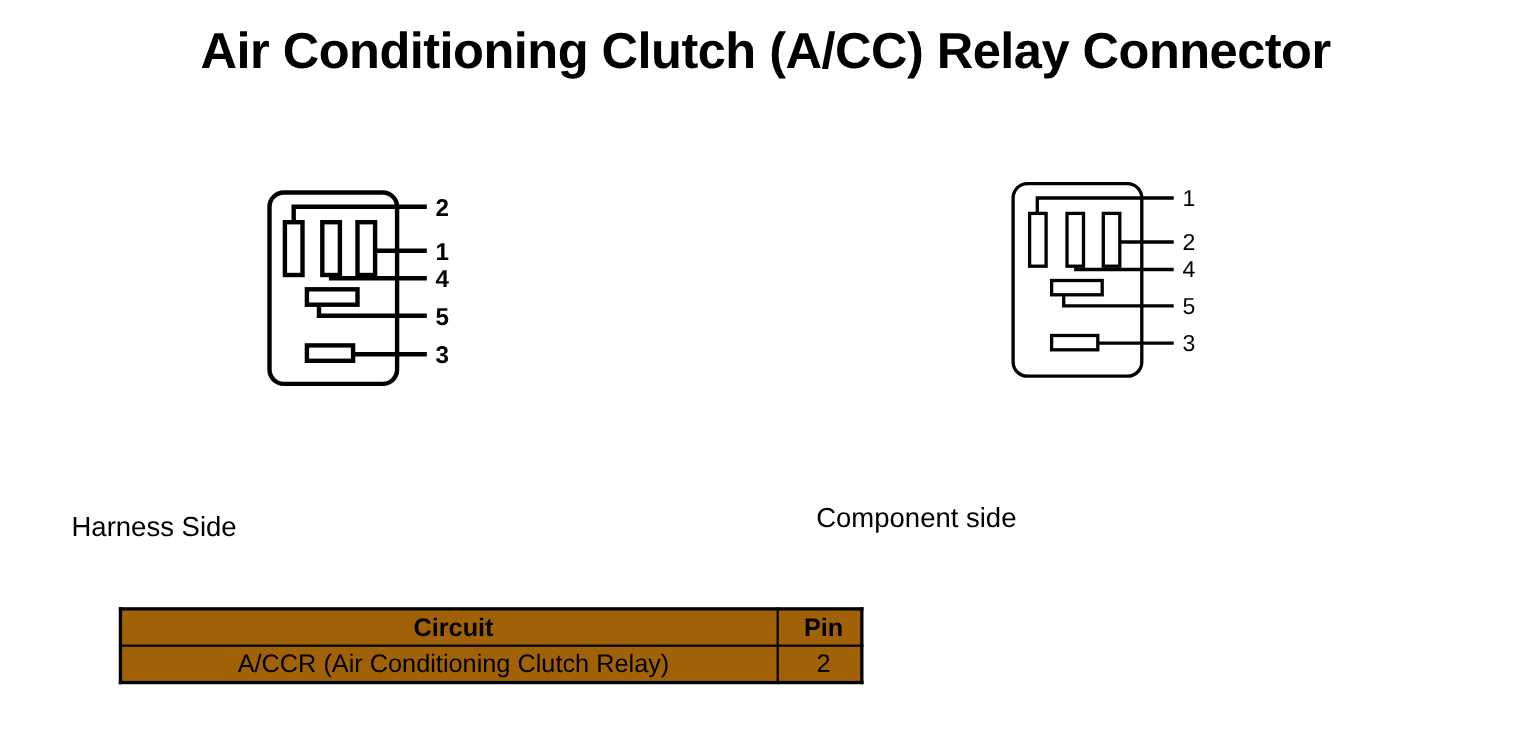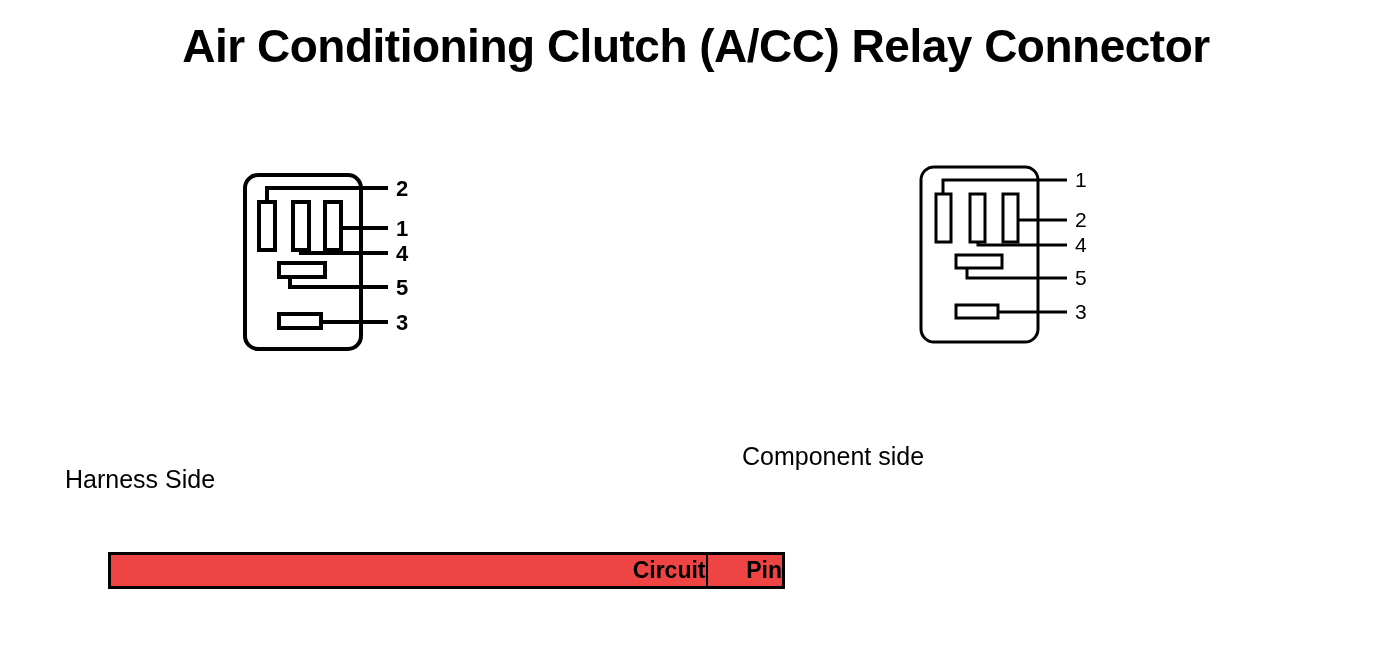--- a/index.html
+++ b/index.html
@@ -62,21 +62,21 @@
     line-height: 30px;
     white-space: nowrap;
     color: #000000;
   }
   #harness-caption {
     left: 65px;
     top: 464px;
   }
   #component-caption {
     left: 742px;
-    top: 441px;
+    top: 456px;
   }
 
   
   .pin-table-wrap {
     position: absolute;
     left: 108px;
     top: 552px;
   }
   table.pin-table {
     border-collapse: collapse;
@@ -87,25 +87,25 @@
   table.pin-table col.col-circuit { width: 597px; }
   table.pin-table col.col-pin     { width: 77px;  }
 
   table.pin-table th,
   table.pin-table td {
     border: 2px solid #000000;
     padding: 1px 0 2px 8px;
     font-family: "Liberation Sans", sans-serif;
     font-size: 23px;
     line-height: 28px;
-    text-align: right;
+    text-align: center;
     vertical-align: middle;
     white-space: nowrap;
     color: #000000;
-    background: #ef4444;
+    background: #a16207;
     height: 28px;
   }
   table.pin-table th {
     font-weight: bold;
   }
   table.pin-table td {
     font-weight: normal;
   }
 </style>
 </head>
@@ -193,15 +193,19 @@
       <col class="col-circuit">
       <col class="col-pin">
     </colgroup>
     <thead>
       <tr>
         <th>Circuit</th>
         <th>Pin</th>
       </tr>
     </thead>
     <tbody>
+      <tr>
+        <td>A/CCR (Air Conditioning Clutch Relay)</td>
+        <td>2</td>
+      </tr>
     </tbody>
   </table>
 </div>
 
 </body></html>

